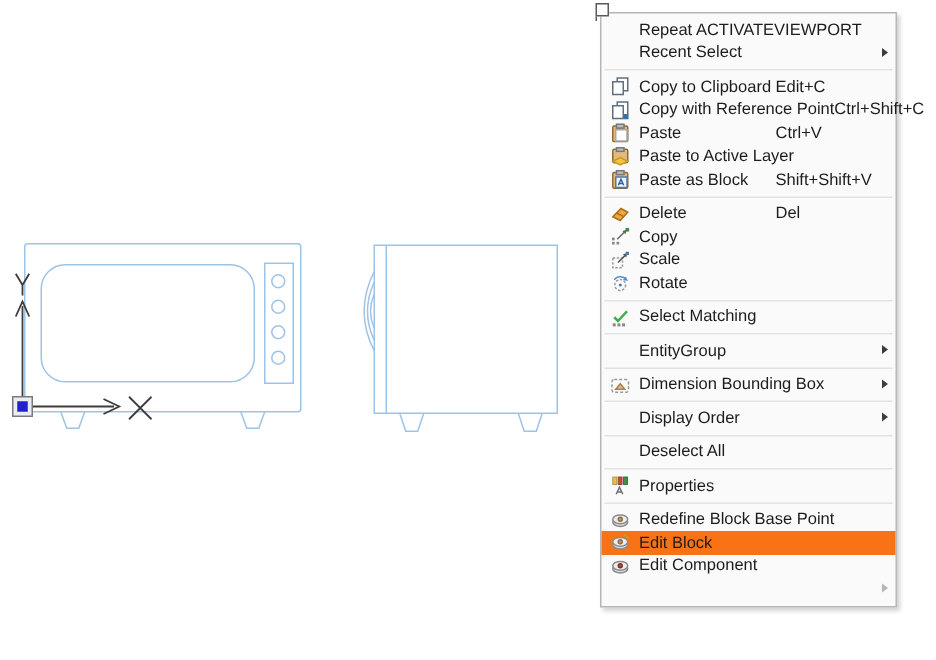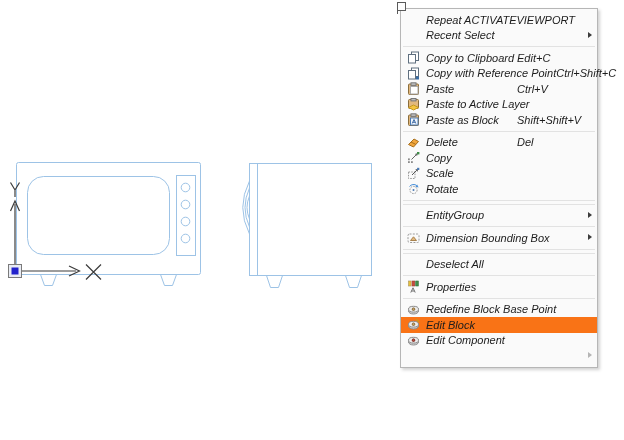--- a/index.html
+++ b/index.html
@@ -11,21 +11,21 @@
   }
   
   .viewport { position:absolute; left:0; top:0; width:400px; height:440px; }
   .viewport svg { display:block; }
 
   
   .menu {
     position:absolute; left:400px; top:8px; width:198px;
     background:#fafafa; border:1px solid #b6b6b6;
     box-shadow:2px 2px 3px rgba(0,0,0,0.18);
-    padding:3px 0; box-sizing:border-box;font-style:italic;
+    padding:3px 0; box-sizing:border-box;
   }
   .menu-row {
     height:15.5px; display:flex; align-items:center;
     padding:0 6px 0 3px; position:relative; cursor:default;
   }
   .menu-row.hl { background:#f97316; }
   .menu-row.dis .lbl { color:#a9a9a9; }
   .ic { flex:0 0 19px; height:13px; display:flex; align-items:center; justify-content:center; margin-right:3px; }
   .ic svg { display:block; }
   .lbl { font-size:11px; color:#1c1c1c; white-space:nowrap; }
@@ -203,40 +203,58 @@
           <circle cx="6.5" cy="8" r="3.6" fill="none" stroke="#999" stroke-dasharray="1.6 1.1"></circle>
           <path d="M2.5 4.5 A5.2 5.2 0 0 1 9.8 3.6" fill="none" stroke="#4a90d9"></path>
           <path d="M11.6 5.4 L10.2 2.4 L8.3 4.7 Z" fill="#4a90d9"></path>
           <circle cx="6.5" cy="8" r="1" fill="#4a7ab5"></circle>
         </svg>
       </span>
       <span class="lbl">Rotate</span>
       <span class="sc"></span>
     </div>
     <div class="menu-sep"></div>
+    <div class="menu-row">
+      <span class="ic">
+        <svg width="13" height="13" viewBox="0 0 13 13">
+          <path d="M2.5 6.5 L5 9 L11 2.5" fill="none" stroke="#3fae49" stroke-width="1.7"></path>
+          <rect x="1.5" y="10.6" width="2" height="2" fill="#8a8a8a"></rect>
+          <rect x="4.6" y="10.6" width="2" height="2" fill="#8a8a8a"></rect>
+          <rect x="7.7" y="10.6" width="2" height="2" fill="#8a8a8a"></rect>
+        </svg>
+      </span>
+      <span class="lbl">Select Matching</span>
+      <span class="sc"></span>
+    </div>
     <div class="menu-sep"></div>
     <div class="menu-row">
       <span class="ic"></span>
       <span class="lbl">EntityGroup</span>
       <span class="sc"></span>
       <span class="arrow"></span>
     </div>
     <div class="menu-sep"></div>
     <div class="menu-row">
       <span class="ic">
         <svg width="13" height="13" viewBox="0 0 13 13">
           <rect x="1" y="3" width="11" height="8.5" rx="1.5" fill="none" stroke="#9a9a9a" stroke-dasharray="2 1.3"></rect>
           <path d="M3.5 9.5 L6.5 5.8 L9.5 9.5 Z" fill="#e3b97e" stroke="#a8824e"></path>
         </svg>
       </span>
       <span class="lbl">Dimension Bounding Box</span>
       <span class="sc"></span>
       <span class="arrow"></span>
     </div>
     <div class="menu-sep"></div>
+    <div class="menu-row">
+      <span class="ic"></span>
+      <span class="lbl">Display Order</span>
+      <span class="sc"></span>
+      <span class="arrow"></span>
+    </div>
     <div class="menu-sep"></div>
     <div class="menu-row">
       <span class="ic"></span>
       <span class="lbl">Deselect All</span>
       <span class="sc"></span>
     </div>
     <div class="menu-sep"></div>
     <div class="menu-row">
       <span class="ic">
         <svg width="13" height="13" viewBox="0 0 13 13">

